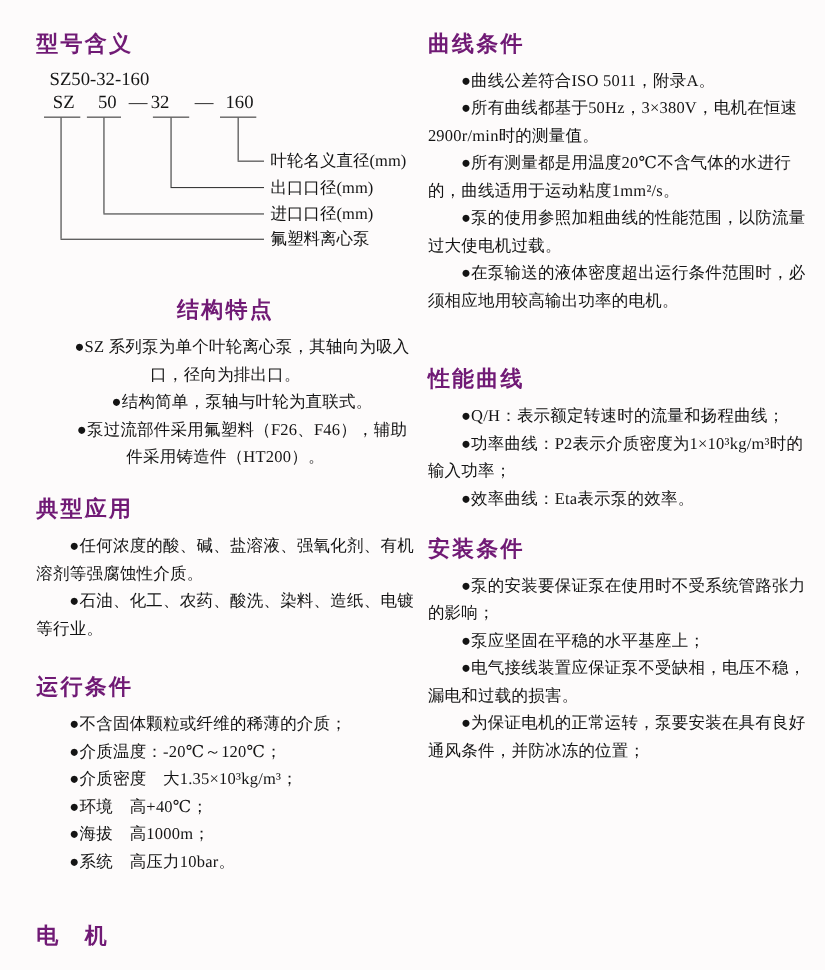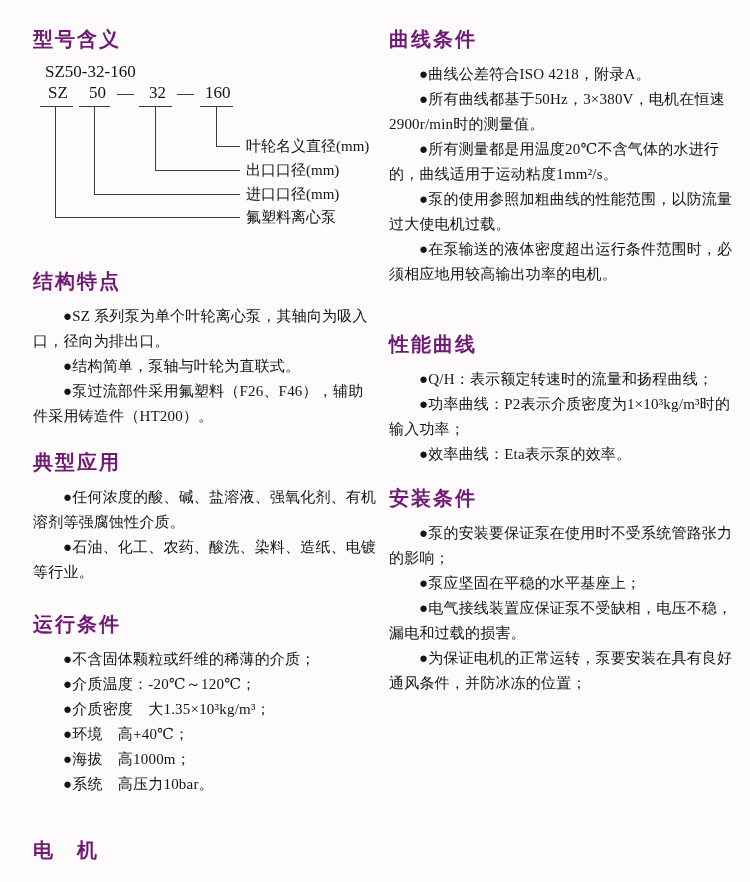--- a/index.html
+++ b/index.html
@@ -45,21 +45,21 @@
     position:absolute;left:12px;top:0;
     font-size:17px;
   }
   .diagram .part{
     position:absolute;top:21px;
     font-size:17px;
   }
   .p-sz{left:15px;}
   .p-50{left:56px;}
   .p-d1{left:84px;}
-  .p-32{left:116px;}
+  .p-32{left:104px;}
   .p-d2{left:144px;}
   .p-160{left:172px;}
   .u{position:absolute;height:0;border-top:1.6px solid #3a3a3a;top:44px;}
   .u1{left:7px;width:33px;}
   .u2{left:46px;width:31px;}
   .u3{left:106px;width:33px;}
   .u4{left:167px;width:33px;}
   .vl{position:absolute;width:0;border-left:1.4px solid #3a3a3a;top:45px;}
   .v-sz{left:22px;height:110px;}
   .v-50{left:61px;height:87px;}
@@ -72,21 +72,21 @@
   .h-sz{top:155px;left:22px;width:185px;}
   .lbl{
     position:absolute;left:213px;
     font-size:15px;white-space:nowrap;
   }
   .l-impeller{top:75px;}
   .l-outlet{top:99px;}
   .l-inlet{top:123px;}
   .l-pump{top:146px;}
   
-  .m-structure{margin-top:34px;}
+  .m-structure{margin-top:34px;text-align:center;}
   .m-apps{margin-top:20px;}
   .m-operating{margin-top:26px;}
   .m-motor{margin-top:40px;}
   .m-perf{margin-top:44px;}
   .m-install{margin-top:18px;}
 </style>
 </head>
 <body>
 
 <div class="page">
@@ -155,21 +155,21 @@
       <h2>电　机</h2>
 
     </div>
 
   </div>
 
   <div class="col-right">
 
     <div class="sec">
       <h2>曲线条件</h2>
-      <p class="b">●曲线公差符合ISO 4218，附录A。</p>
+      <p class="b">●曲线公差符合ISO 5011，附录A。</p>
       <p class="b">●所有曲线都基于50Hz，3×380V，电机在恒速2900r/min时的测量值。</p>
       <p class="b">●所有测量都是用温度20℃不含气体的水进行的，曲线适用于运动粘度1mm²/s。</p>
       <p class="b">●泵的使用参照加粗曲线的性能范围，以防流量过大使电机过载。</p>
       <p class="b">●在泵输送的液体密度超出运行条件范围时，必须相应地用较高输出功率的电机。</p>
     </div>
 
     <div class="sec m-perf">
       <h2>性能曲线</h2>
       <p class="b">●Q/H：表示额定转速时的流量和扬程曲线；</p>
       <p class="b">●功率曲线：P2表示介质密度为1×10³kg/m³时的输入功率；</p>

